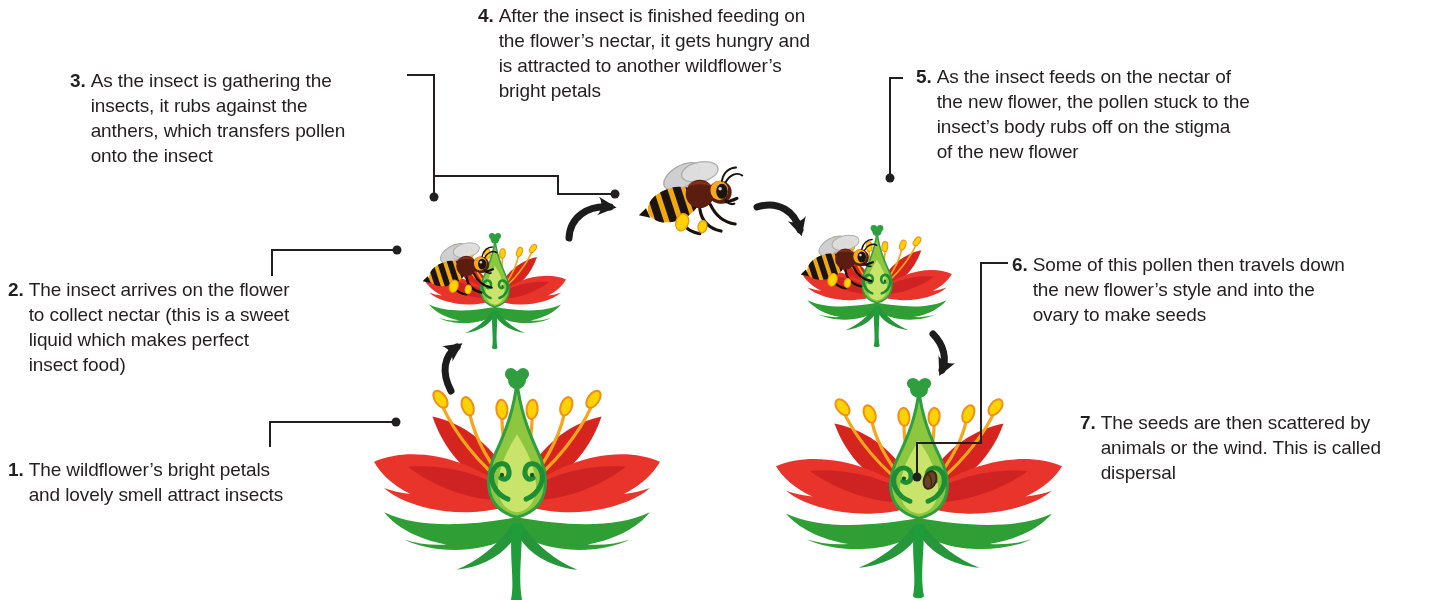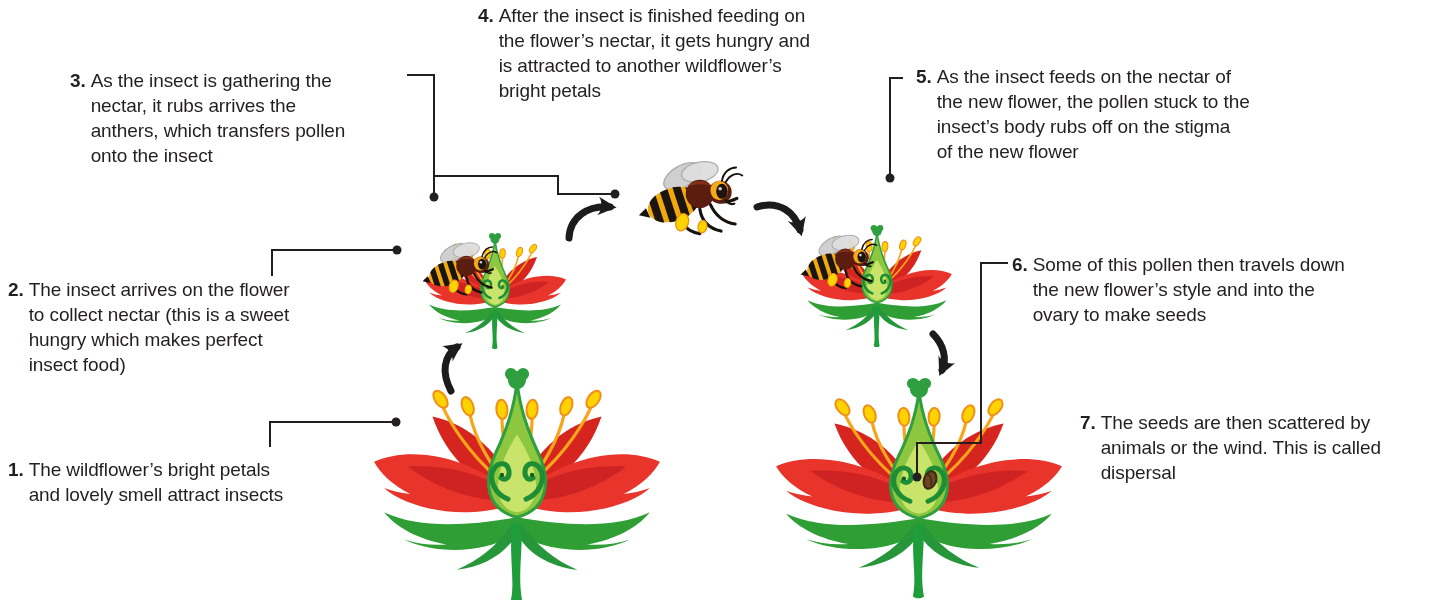--- a/index.html
+++ b/index.html
@@ -205,27 +205,27 @@
 
   <div class="step s1">
     <span class="num">1.</span>
     <span class="body">The wildflower’s bright petals
 and lovely smell attract insects</span>
   </div>
   <div class="step s2">
     <span class="num">2.</span>
     <span class="body">The insect arrives on the flower
 to collect nectar (this is a sweet
-hungry which makes perfect
+liquid which makes perfect
 insect food)</span>
   </div>
   <div class="step s3">
     <span class="num">3.</span>
     <span class="body">As the insect is gathering the
-nectar, it rubs arrives the
+insects, it rubs against the
 anthers, which transfers pollen
 onto the insect</span>
   </div>
   <div class="step s4">
     <span class="num">4.</span>
     <span class="body">After the insect is finished feeding on
 the flower’s nectar, it gets hungry and
 is attracted to another wildflower’s
 bright petals</span>
   </div>

